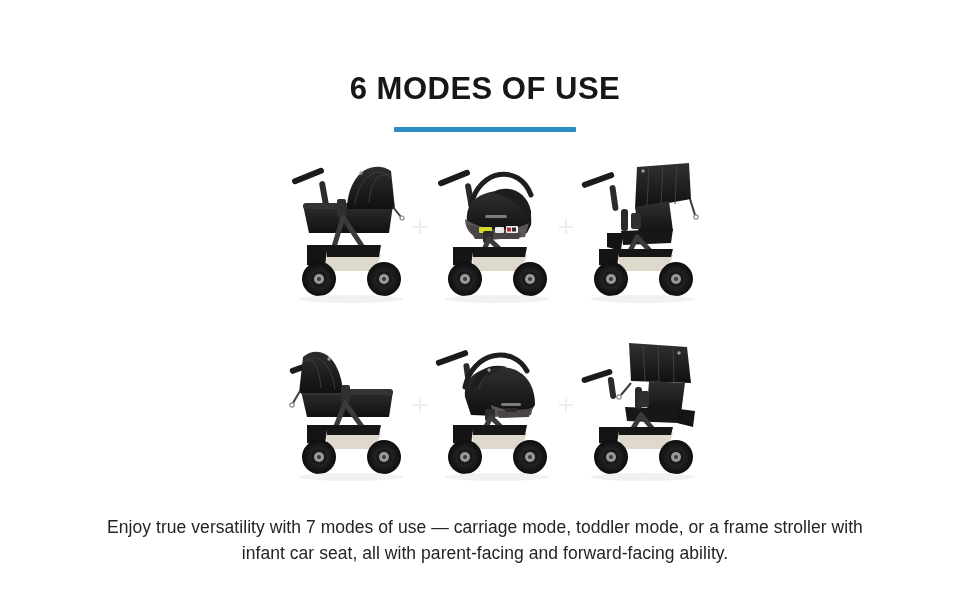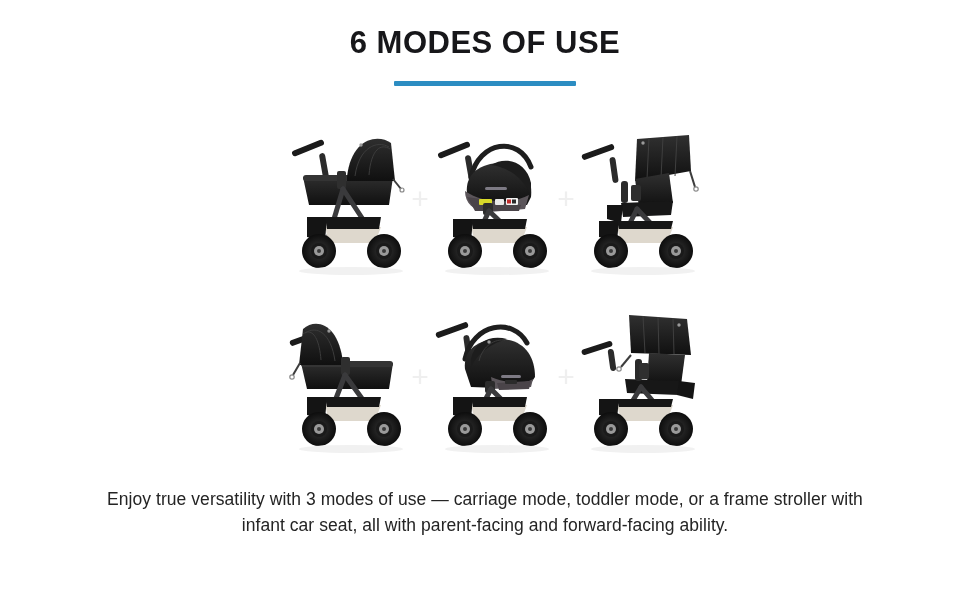--- a/index.html
+++ b/index.html
@@ -18,22 +18,23 @@
   .page {
     position: relative;
     width: 970px;
     height: 600px;
     background: #ffffff;
     box-sizing: border-box;
   }
 
   
   .header {
-    padding-top: 26px;
+    padding-top: 44px;
     text-align: center;
+    margin-top: 28px;
   }
   .page-title {
     font-family: "Liberation Sans", sans-serif;
     font-size: 31px;
     font-weight: bold;
     letter-spacing: 0.5px;
     color: #17171a;
     line-height: 1.1;
     margin: 0;
   }
@@ -478,16 +479,16 @@
             <circle cx="99" cy="132" r="2" fill="#3a3a3a"></circle>
           </g>
           <ellipse cx="66" cy="152" rx="52" ry="4" fill="#f1f1f1"></ellipse>
         </svg>
       </div>
     </div>
 
   </div>
 
   <div class="caption">
-    <p>Enjoy true versatility with 3 modes of use — carriage mode, toddler mode, or a frame stroller with infant car seat, all with parent-facing and forward-facing ability.</p>
+    <p>Enjoy true versatility with 7 modes of use — carriage mode, toddler mode, or a frame stroller with infant car seat, all with parent-facing and forward-facing ability.</p>
   </div>
 
 </div>
 
 </body></html>

